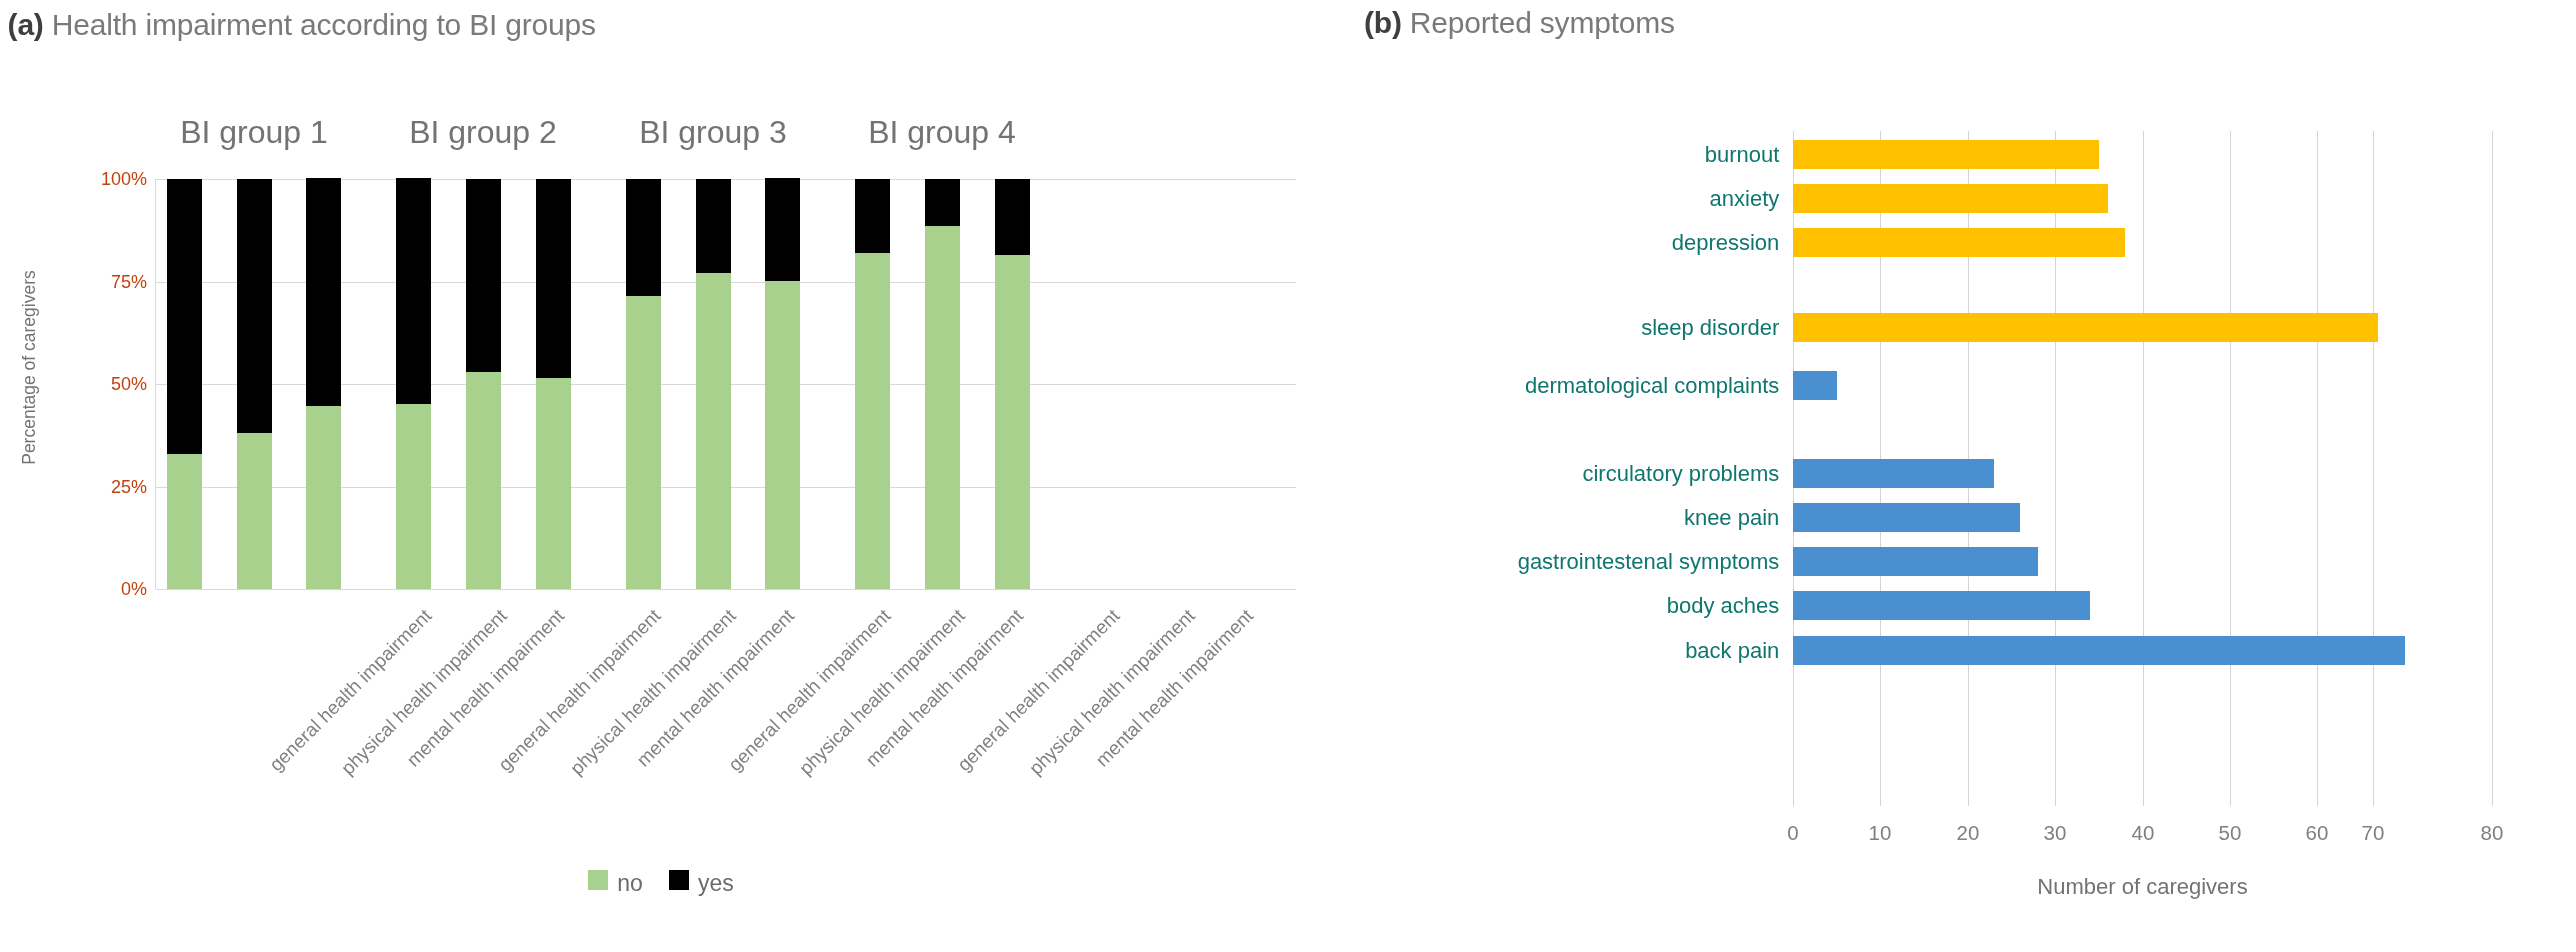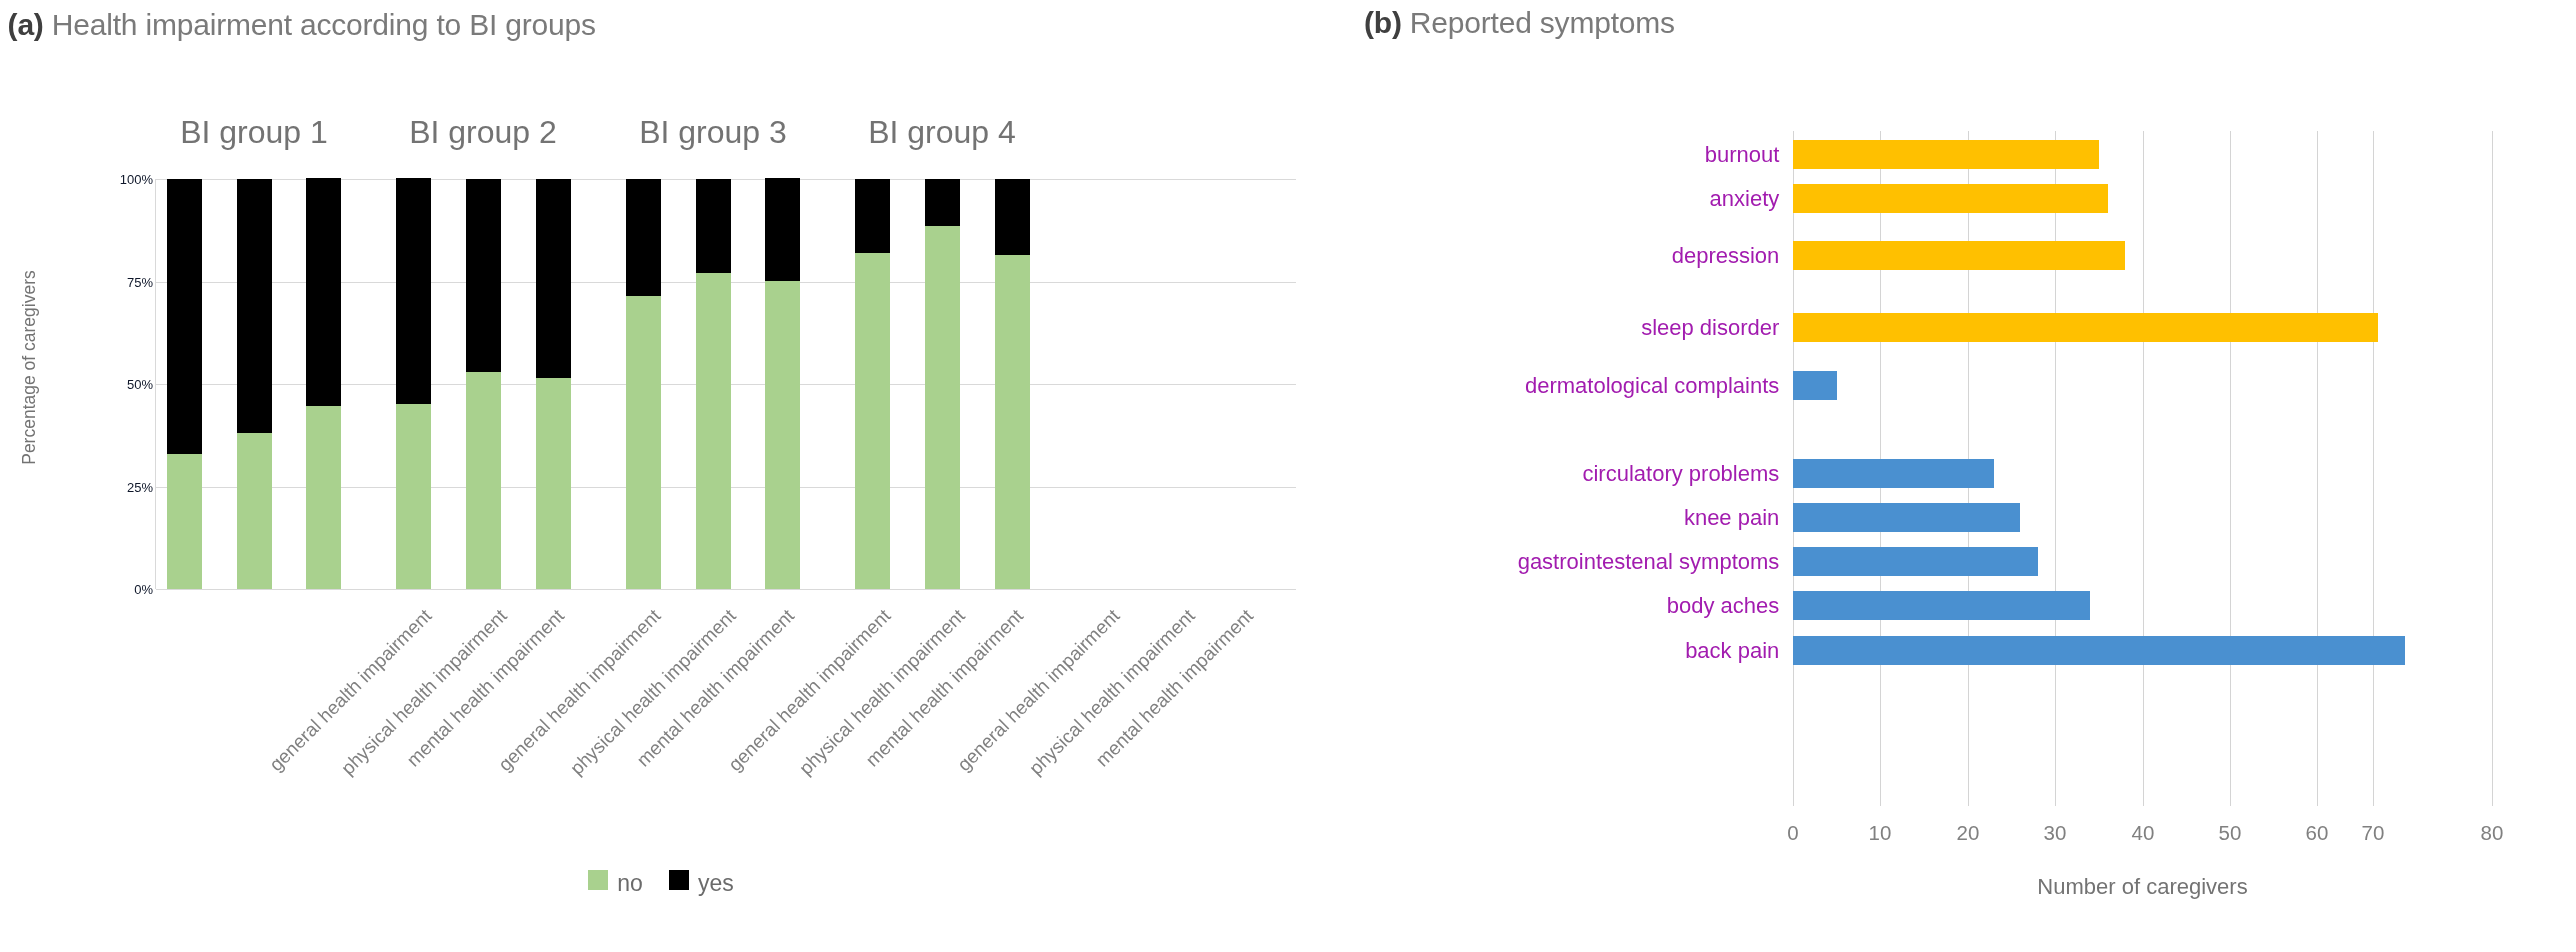--- a/index.html
+++ b/index.html
@@ -65,24 +65,24 @@
   }
   .gridline-h {
     position: absolute;
     left: 0; width: 100%;
     height: 0.8px;
     background: #d9d9d9;
   }
   .ytick-label {
     position: absolute;
     right: 100%;
-    margin-right: 3px;
+    margin-right: 9px;
     transform: translateY(-50%);
-    font-size: 13px;
-    color: #0f172a;
+    font-size: 18px;
+    color: #c2410c;
     white-space: nowrap;
   }
   .axis-left-a {
     position: absolute;
     left: -0.8px; top: 0;
     width: 0.8px; height: 100%;
     background: #d9d9d9;
   }
 
   .bar-col {
@@ -159,21 +159,21 @@
     position: absolute;
     left: 0; top: 0; bottom: 0;
   }
   .hbar-label {
     position: absolute;
     right: 100%;
     margin-right: 13.7px;
     top: 50%;
     transform: translateY(-50%);
     font-size: 22px;
-    color: #a21caf;
+    color: #0f766e;
     white-space: nowrap;
   }
   .x-axis-title-b {
     position: absolute;
     left: 0; right: 0;
     top: 100%;
     margin-top: 68px;
     text-align: center;
     font-size: 22px;
     color: #737373;
@@ -326,21 +326,21 @@
         <span class="xtick-label-b">80</span>
       </div>
       <div class="hbar-row" style="top: 9px; width: 699px;">
         <div class="hbar" style="width: 306px; background: rgb(255, 192, 0);"></div>
         <span class="hbar-label">burnout</span>
       </div>
       <div class="hbar-row" style="top: 53px; width: 699px;">
         <div class="hbar" style="width: 315px; background: rgb(255, 192, 0);"></div>
         <span class="hbar-label">anxiety</span>
       </div>
-      <div class="hbar-row" style="top: 110px; width: 699px;">
+      <div class="hbar-row" style="top: 97px; width: 699px;">
         <div class="hbar" style="width: 332px; background: rgb(255, 192, 0);"></div>
         <span class="hbar-label">depression</span>
       </div>
       <div class="hbar-row" style="top: 141px; width: 699px; margin-top: 41px;">
         <div class="hbar" style="width: 585px; background: rgb(255, 192, 0);"></div>
         <span class="hbar-label">sleep disorder</span>
       </div>
       <div class="hbar-row" style="top: 240px; width: 699px;">
         <div class="hbar" style="width: 44px; background: rgb(74, 144, 208);"></div>
         <span class="hbar-label">dermatological complaints</span>

